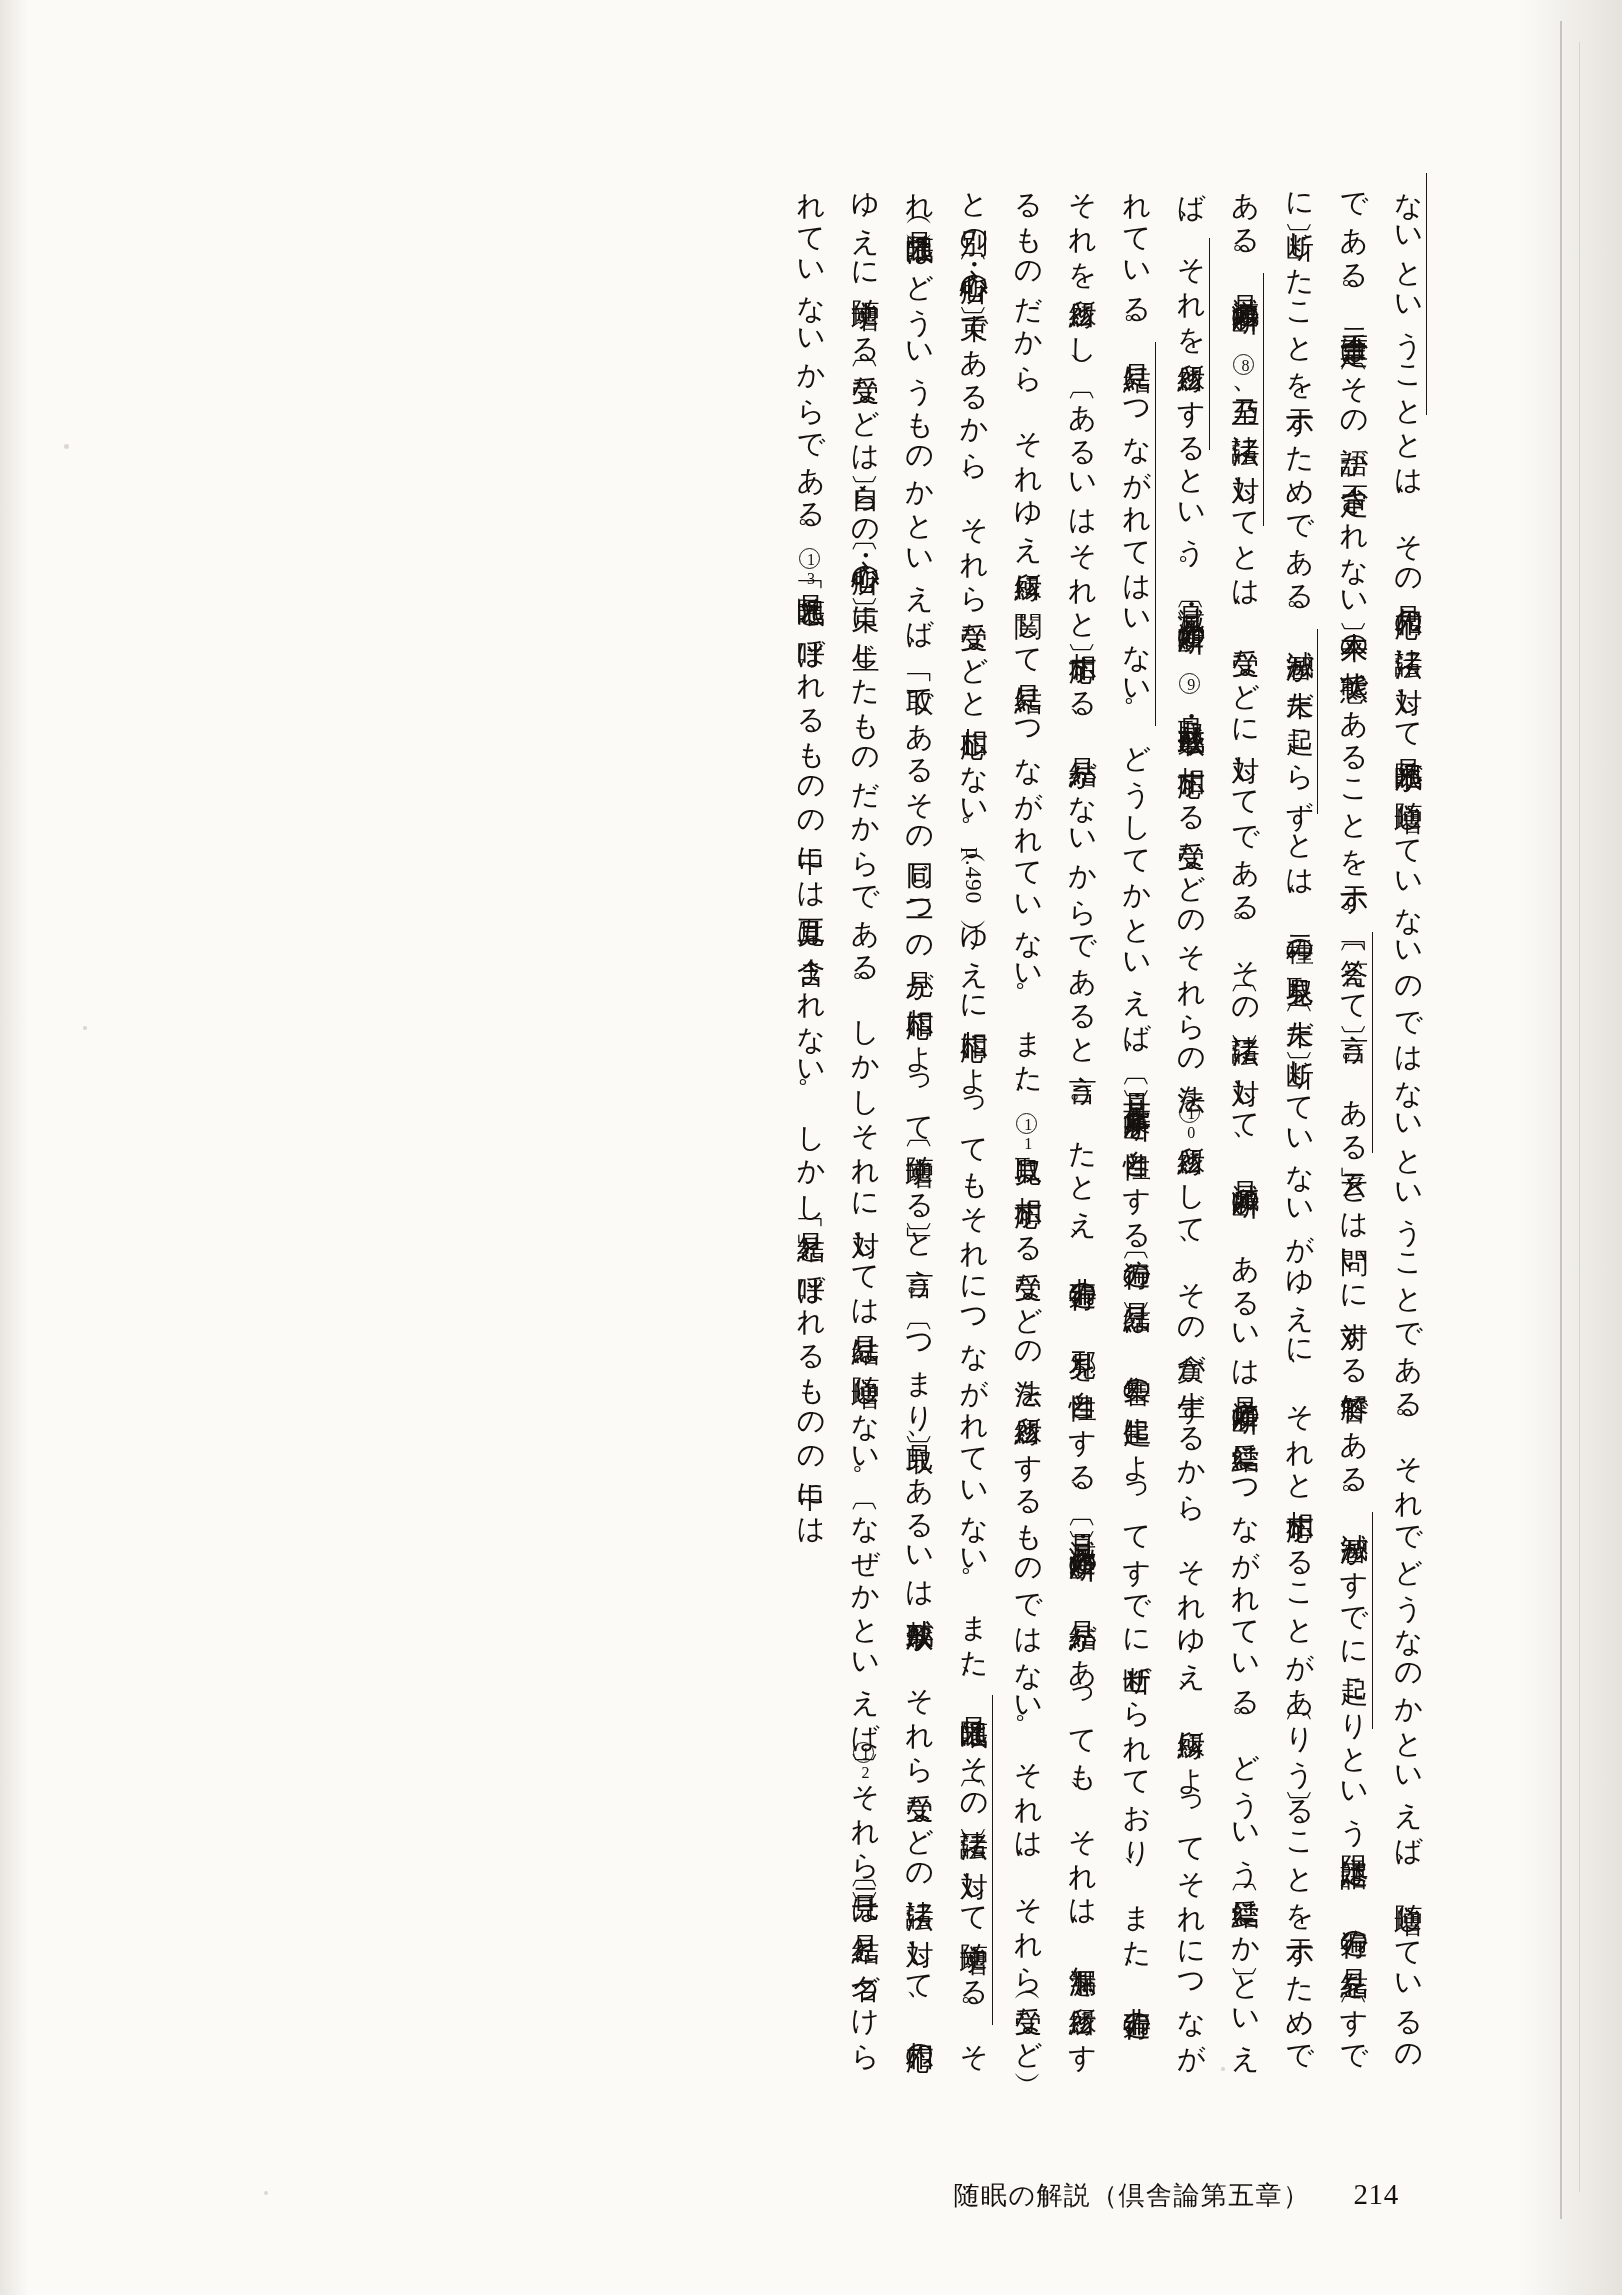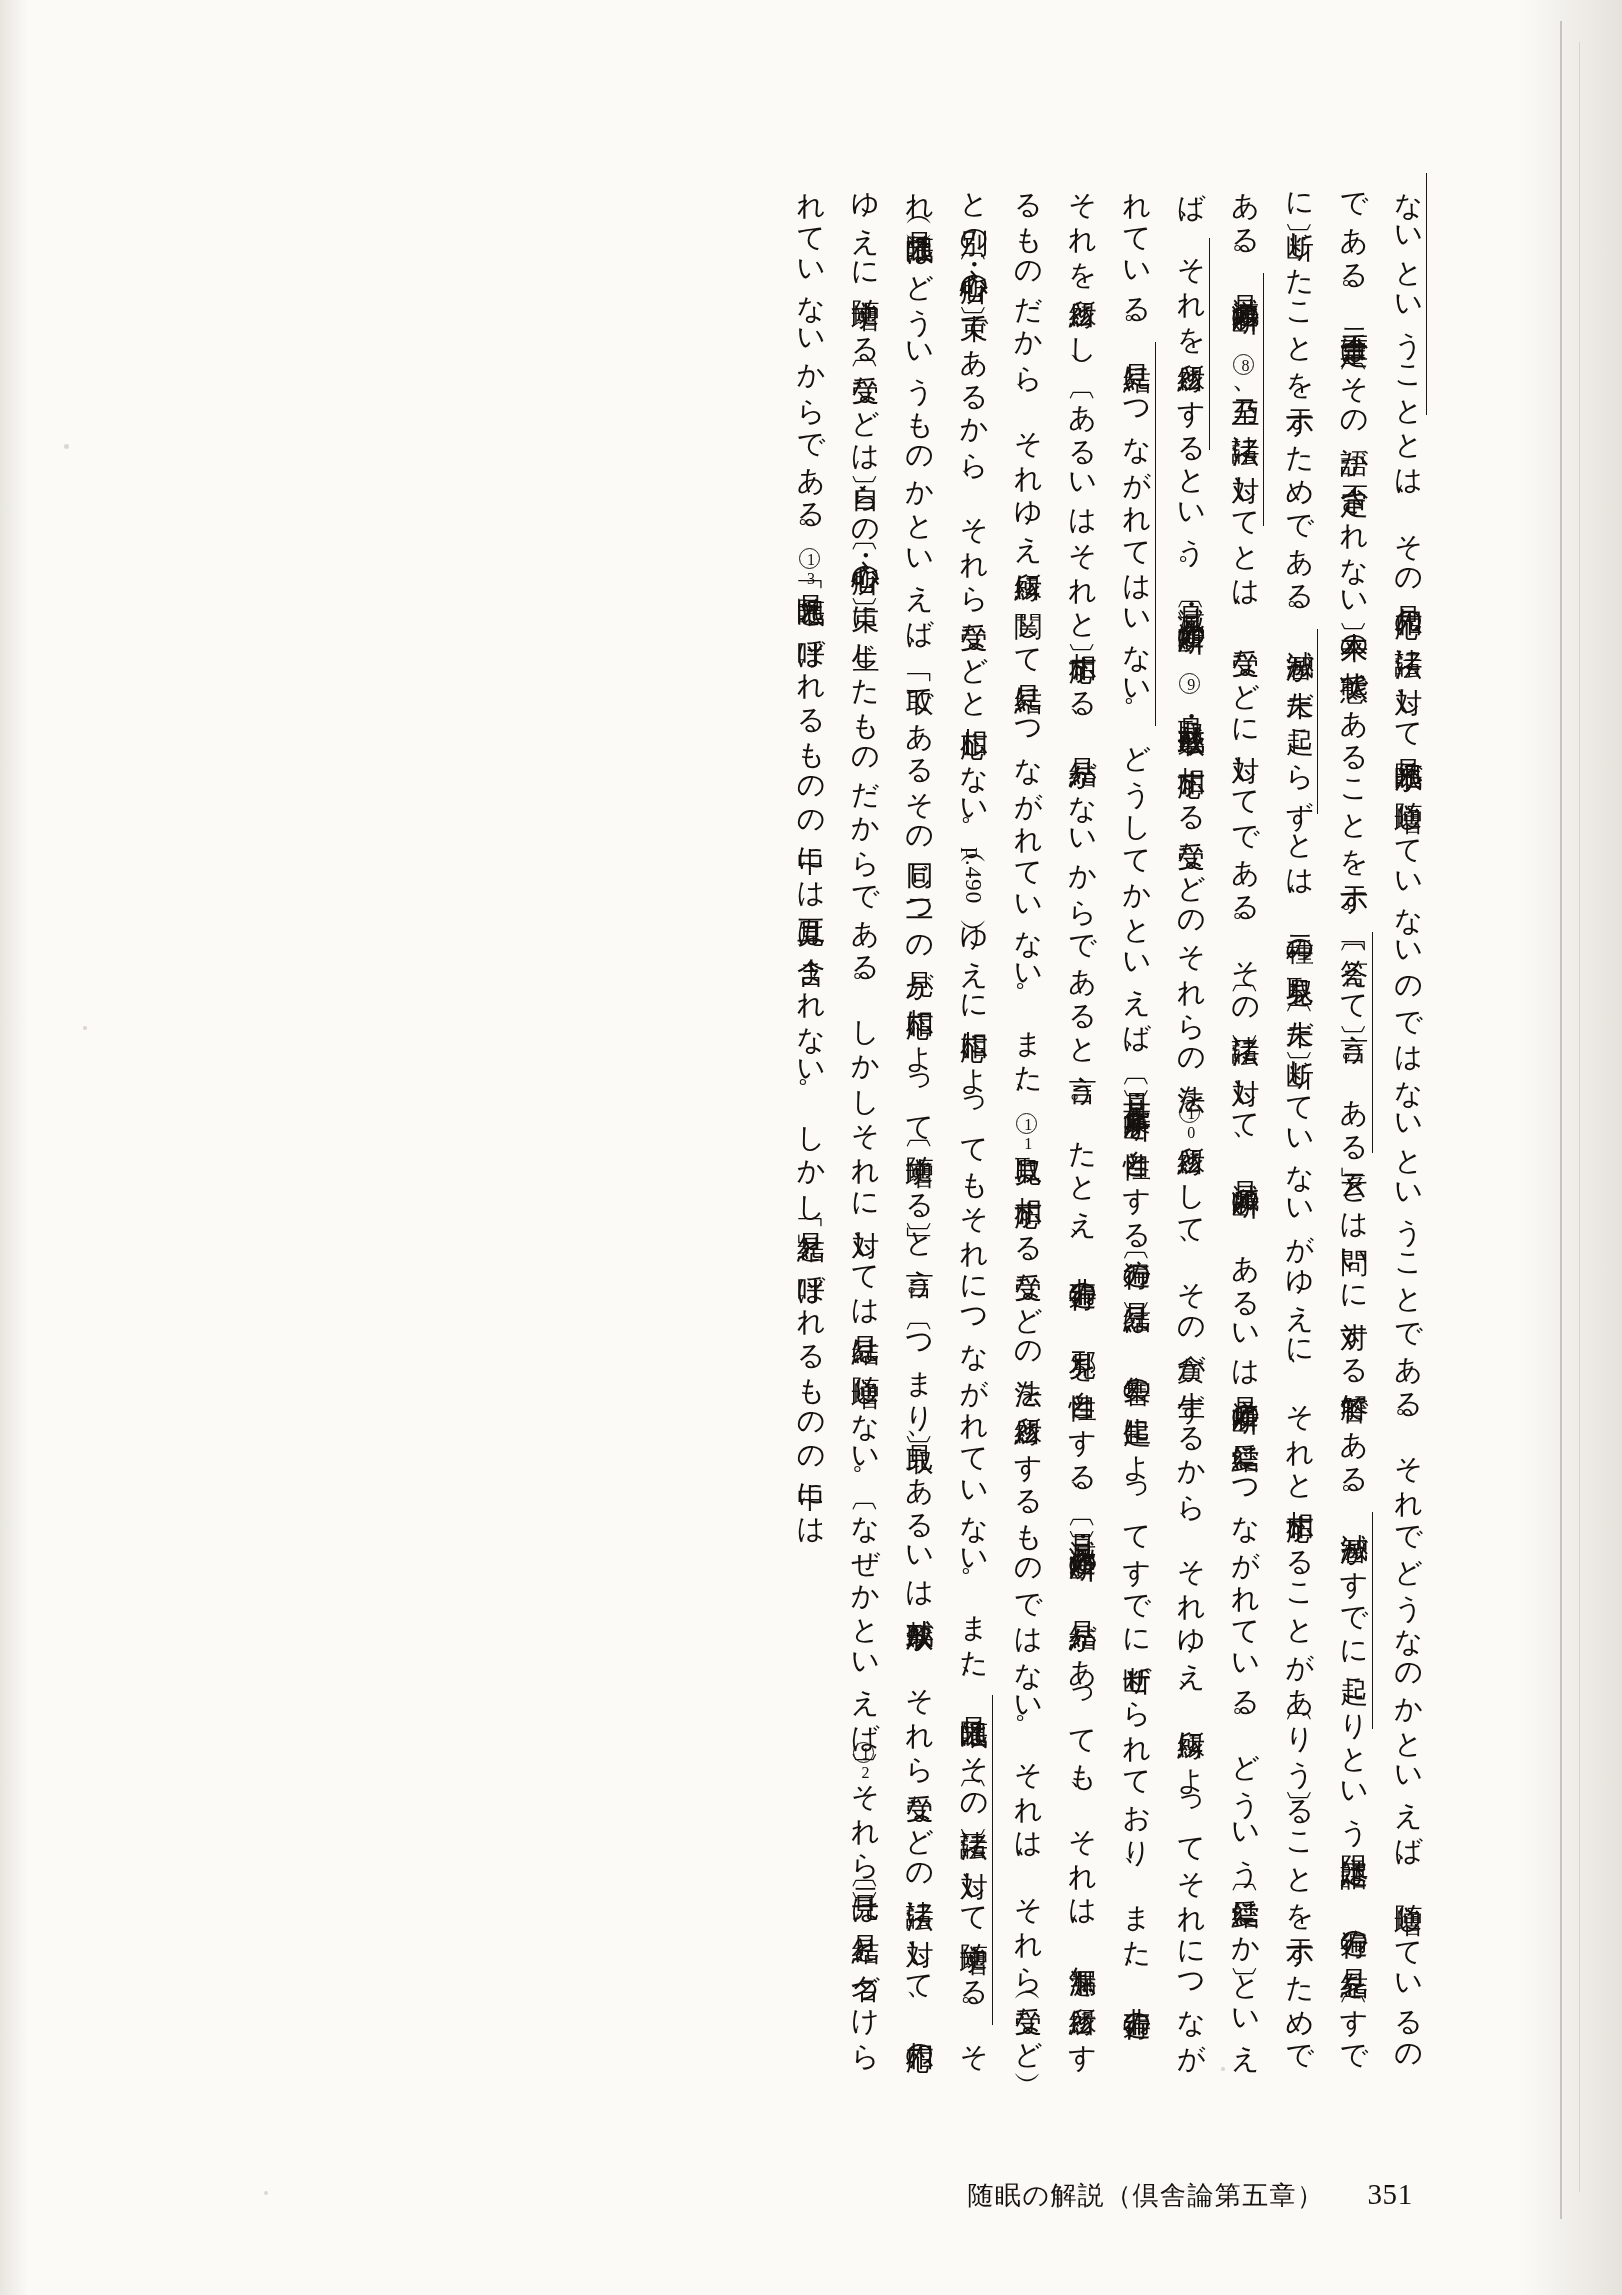--- a/index.html
+++ b/index.html
@@ -95,21 +95,21 @@
     text-orientation: sideways;
     writing-mode: vertical-rl;
     font-size: 23.6px;
     letter-spacing: 0.7px;
   }
 
   
   .footer {
     position: absolute;
     left: 0;
-    right: 2px;
+    right: 16px;
     bottom: 82px;
     height: 42px;
     margin-top: 48px;
   }
   .footer-inner {
     position: absolute;
     right: 208px;
     bottom: 0;
     display: flex;
     align-items: baseline;
@@ -145,18 +145,18 @@
   <div class="speck" style="top:2191px;left:264px;width:4.2px;height:4.2px;"></div>
   <div class="speck" style="top:2067px;left:1221px;width:3.5px;height:3.5px;"></div>
 
   <div class="body-text">
     <p><span class="u">ないということ</span>とは、その見相応の諸法に対して見随眠が随増していないのではないということである。それでどうなのかといえば、随増しているのである。二重否定は〔その語が否定されない〕本来の状態であることを示す。<span class="u">「〔答えて〕言う。ある」</span>云々とは問いに対する解答である。<span class="u">滅智がすでに起こり</span>という限定語は、遍行の見結を〔すでに〕断じたことを示すためである。<span class="u">滅智が未だ起こらず</span>とは、二種の取見を〔未だ〕断じていないがゆえに、それと相応することがあ〔りう〕ることを示すためである。<span class="u">見滅道所断の、<span class="circnum">8</span>乃至、諸法に対して</span>とは、受などに対してである。そ〔の諸法〕に対して、見滅所断の、あるいは見道所断の愛結につながれている。どういう〔愛結にか〕といえば、<span class="u">それを所縁とする</span>という。見滅・〔見〕道所断の、<span class="circnum">9</span>見取・戒禁取と相応する受などのそれらの法を<span class="circnum">10</span>所縁として、その貪が生ずるから、それゆえ、所縁によってそれにつながれている。<span class="u">見結につながれてはいない。</span>どうしてかといえば、〔見〕苦・見集所断を自性とする遍行〔の見結〕は、集智の生起によってすでに断ぜられており、また、非遍行の、それを所縁とし、〔あるいはそれと〕相応する、見結がないからであると言う。たとえ、非遍行の、邪見を自性とする、〔見〕滅・見道所断の、見結があっても、それは、無漏を所縁とするものだから、それゆえ所縁に関して見結につながれていない。また、<span class="circnum">11</span>取見に相応する受などの法を所縁とするものではない。それは、それら（受など）と別の〔心・心所の〕束であるから、それら受などと相応しない。（<span class="latin">p.490</span>）ゆえに相応によってもそれにつながれていない。また、<span class="u">見随眠はそ〔の諸法〕に対して随増する。</span>それ（見随眠）はどういうものかといえば、「取であるその同じ二つの見が相応によって〔随増する〕」と言う。〔つまり〕見取、あるいは戒禁取が、それら受などの諸法に対して、相応のゆえに随増する〔受などは〕自らの〔心・心所の〕束に生じたものだからである。しかしそれに対しては見結は随増しない。〔なぜかといえば〕<span class="circnum">12</span>それら二〔見〕は見結と名づけられていないからである。<span class="circnum">13</span>「見随眠」と呼ばれるものの中には五見は含まれない。しかし「見結」と呼ばれるものの中には</p>
   </div>
 
   <div class="footer">
     <div class="footer-inner">
       <span>随眠の解説（倶舎論第五章）</span>
-      <span class="page-number">351</span>
+      <span class="page-number">214</span>
     </div>
   </div>
 
 </div>
 
 
 </body></html>

